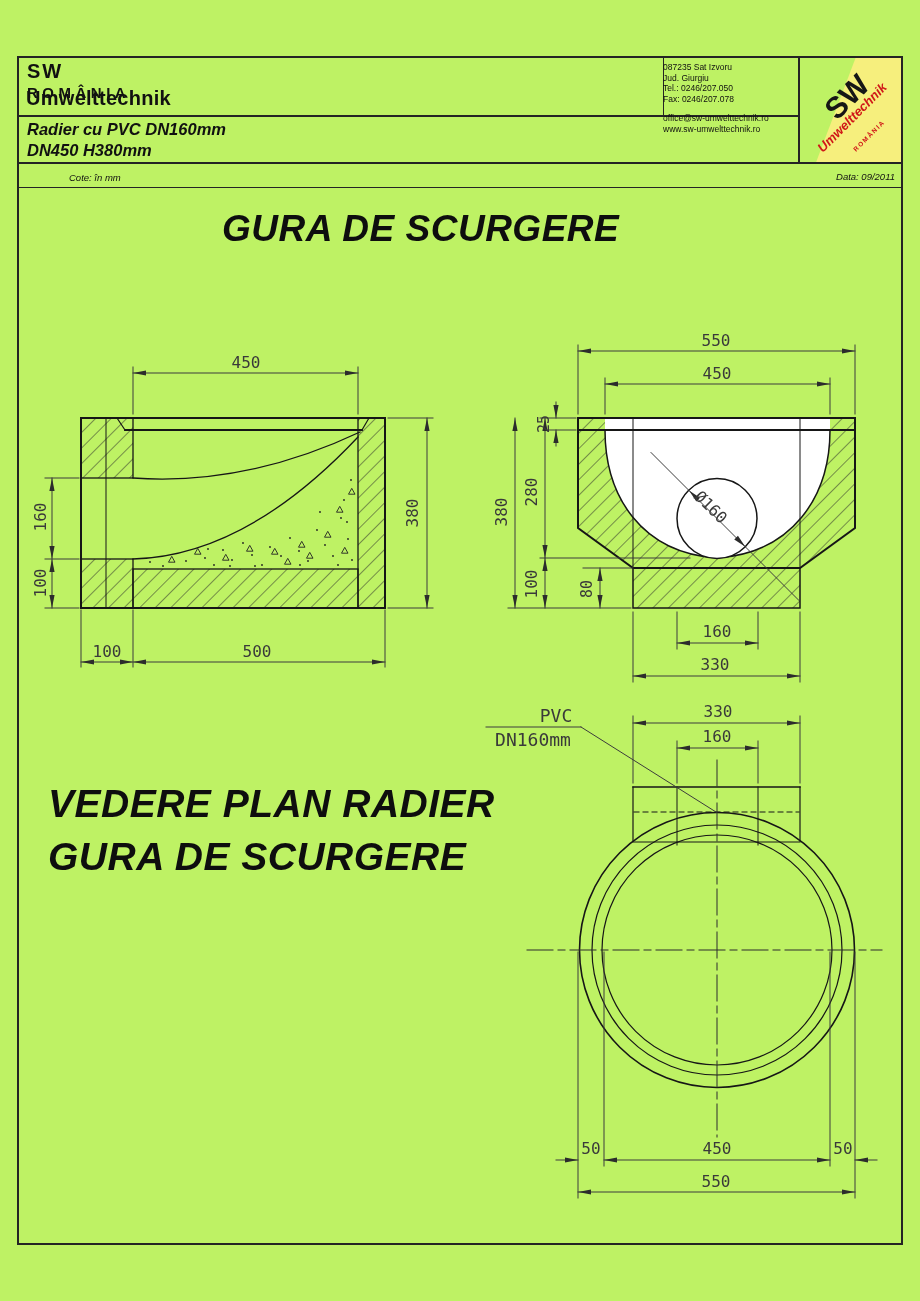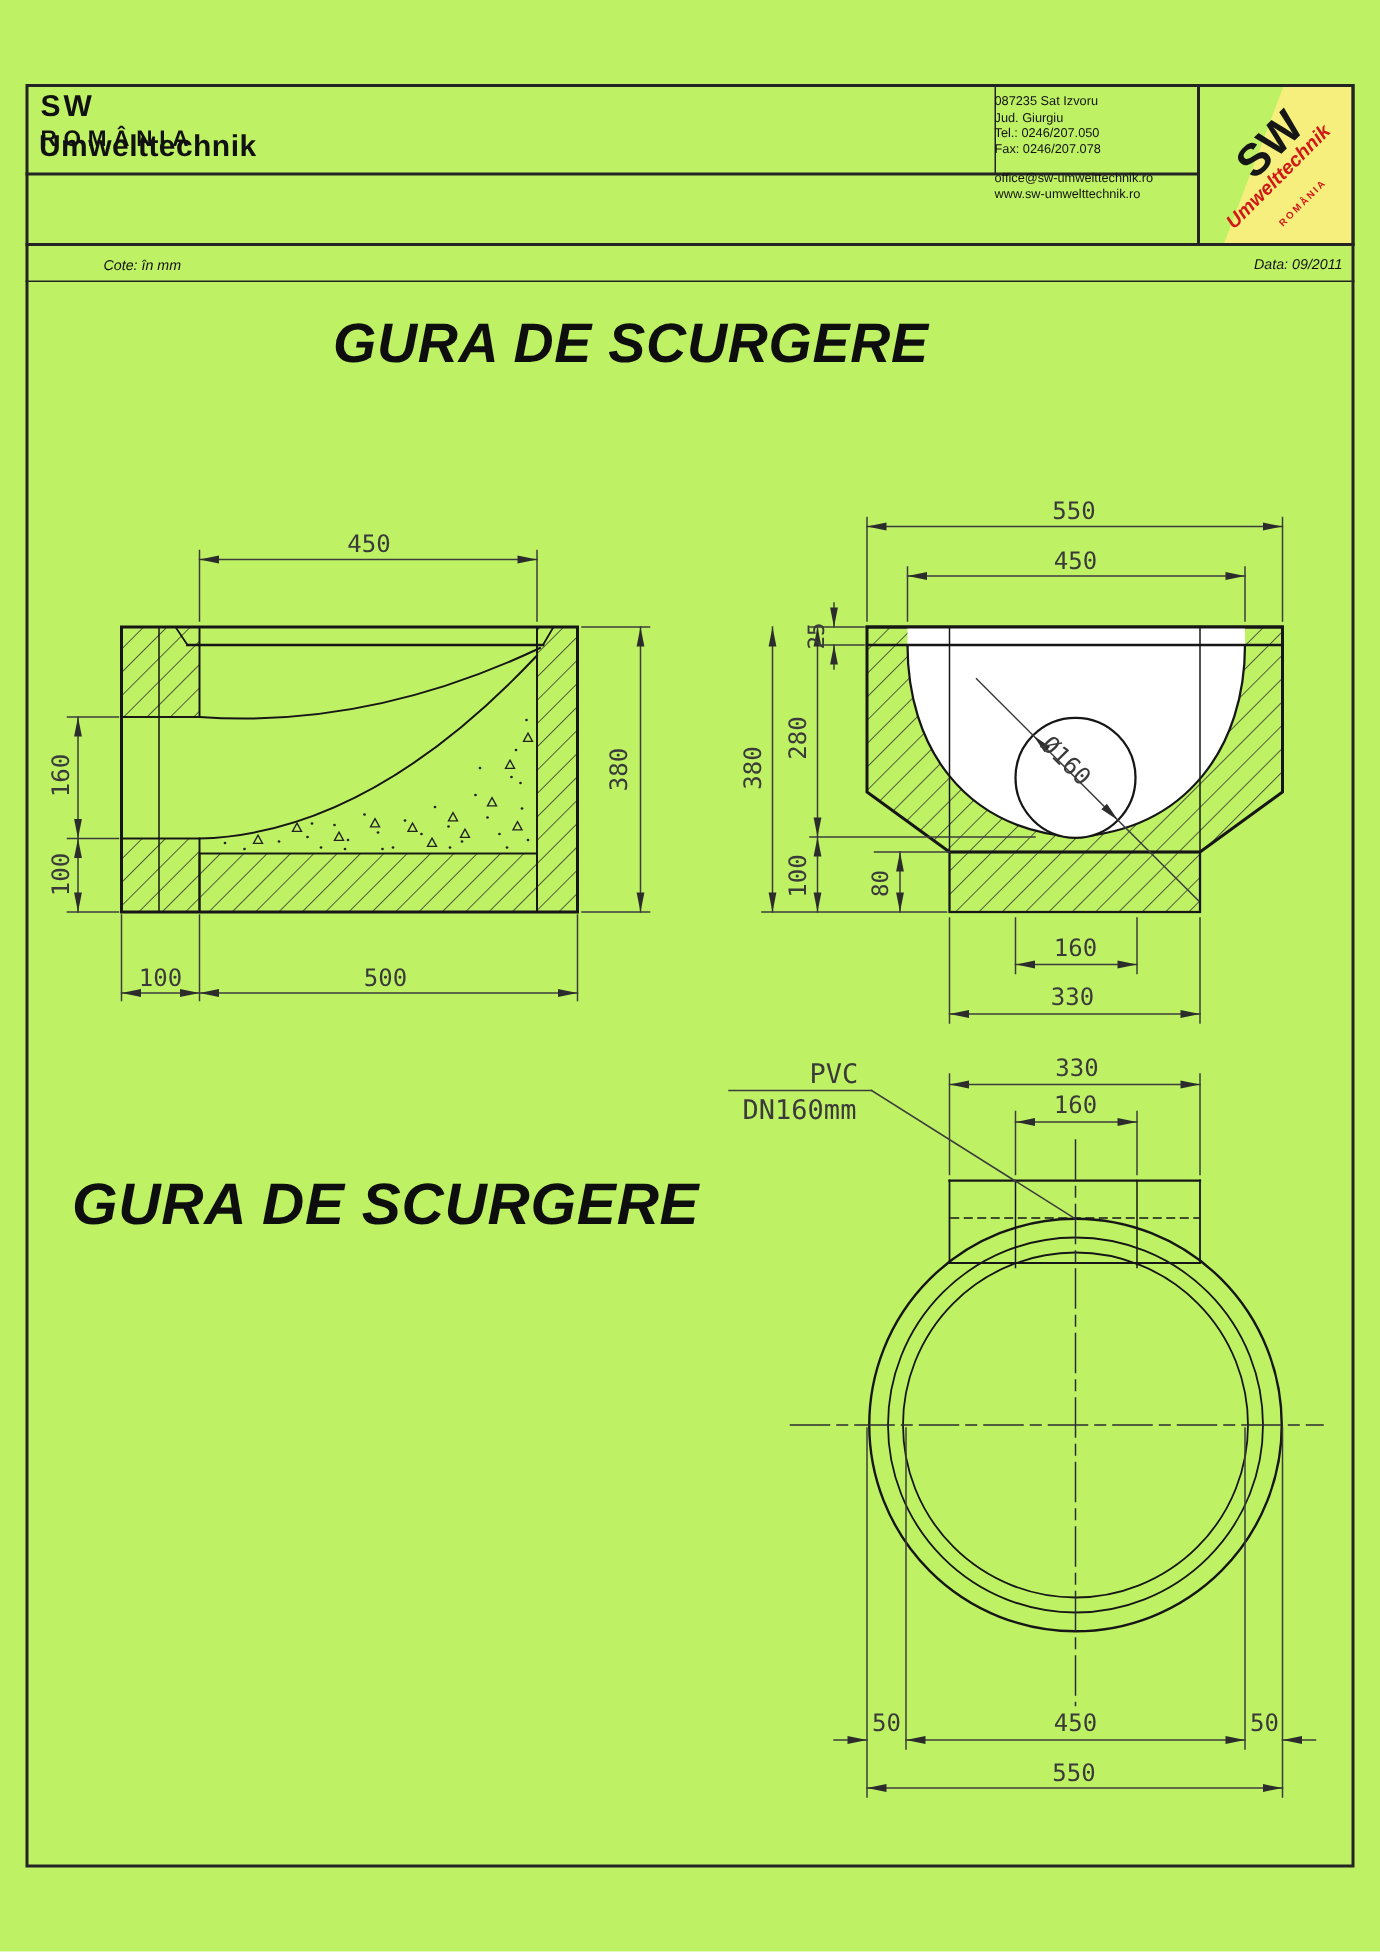--- a/index.html
+++ b/index.html
@@ -48,20 +48,24 @@
   <div class="abs" id="frame"></div>
   <div class="abs vline" style="left:663px;top:56px;height:60px;"></div>
   <div class="abs hline" style="left:17px;top:115px;width:781px;"></div>
   <div class="abs hline" style="left:17px;top:162px;width:886px;"></div>
   <div class="abs hline thin" style="left:17px;top:187px;width:886px;"></div>
 
   <div class="abs" id="brand-sw">SW</div>
   <div class="abs" id="brand-rom">ROMÂNIA</div>
   <div class="abs" id="brand-umw">Umwelttechnik</div>
 
+  <div class="abs" id="prod-title">
+    <div>Radier cu PVC DN160mm</div>
+    <div>DN450 H380mm</div>
+  </div>
 
   <div class="abs" id="addr">
     <div>087235 Sat Izvoru</div>
     <div>Jud. Giurgiu</div>
     <div>Tel.: 0246/207.050</div>
     <div>Fax: 0246/207.078</div>
     <div class="gap"></div>
     <div>office@sw-umwelttechnik.ro</div>
     <div>www.sw-umwelttechnik.ro</div>
   </div>
@@ -73,20 +77,21 @@
     <div class="abs logo-rom">ROMÂNIA</div>
   </div>
 
   <div class="abs" id="cote">Cote: în mm</div>
   <div class="abs" id="datec">Data: 09/2011</div>
 
   <div class="abs big-heading" id="h-sect">
     <div>GURA DE SCURGERE</div>
   </div>
   <div class="abs big-heading" id="h-plan">
+    <div>VEDERE PLAN RADIER</div>
     <div>GURA DE SCURGERE</div>
   </div>
 
   <svg class="abs" style="left:0;top:0;" width="920" height="1301" viewBox="0 0 920 1301">
     <defs>
       <pattern id="hatch" patternUnits="userSpaceOnUse" width="11" height="11" patternTransform="rotate(45)">
         <line x1="0" y1="0" x2="0" y2="11" stroke="#2a2a2a" stroke-width="1"></line>
       </pattern>
       <path id="arw" d="M0,0 L-13,-2.6 L-13,2.6 Z" fill="#2c2c2c"></path>
       <path id="tri" d="M0,-3.2 L3,2.2 L-3,2.2 Z" fill="none" stroke="#222" stroke-width="0.9"></path>

